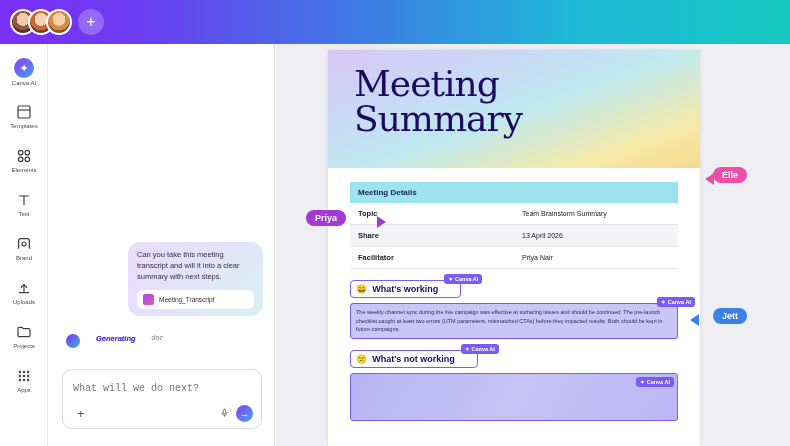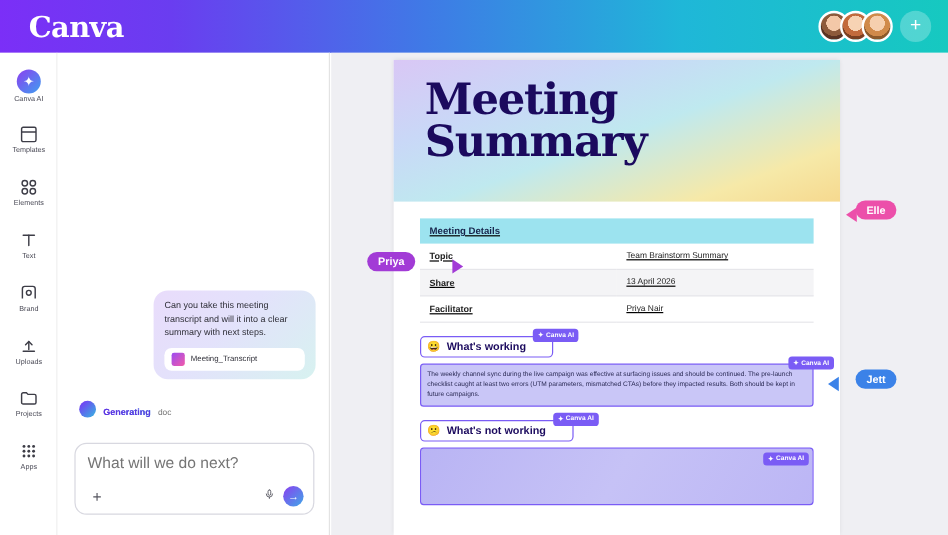--- a/index.html
+++ b/index.html
@@ -78,38 +78,38 @@
   .attach {
     margin-top:7px; background:#fff; border-radius:6px;
     display:flex; align-items:center; gap:5px; padding:4px 6px;
   }
   .attach-ico {
     width:11px; height:11px; border-radius:2px;
     background: linear-gradient(135deg,#9b4df2,#f25aa8);
   }
   .attach-name { font-size:6.5px; color:#2f2f38; }
   .gen-row {
-    position:absolute; left:18px; top:290px; display:flex; align-items:flex-end; gap:6px;
+    position:absolute; left:18px; top:290px; display:flex; align-items:flex-start; gap:16px;font-style:italic;
   }
   .gen-dot {
     width:14px; height:14px; border-radius:50%;
     background: linear-gradient(135deg,#7b2ff7,#35b8e0);
   }
   .gen-text { font-size:7.5px; font-weight:700;
     background: linear-gradient(90deg,#7b2ff7,#2aa7e0); -webkit-background-clip:text;
     background-clip:text; color:#5a3ae0; }
   .gen-suffix { font-size:7px; color:#777; font-weight:400; }
 
   .composer {
     position:absolute; left:14px; top:325px; width:200px; height:60px;
     border:1px solid #d8d8e0; border-radius:10px; background:#fff; padding:7px 8px;
   }
   .composer-input {
-    width:100%; border:0; outline:0; font-size:13px; color:#9a9aa6;
-    font-family:Liberation Sans, sans-serif; background:transparent;
+    width:100%; border:0; outline:0; font-size:10px; color:#9a9aa6;
+    font-family:Liberation Mono, monospace; background:transparent;
   }
   .composer-row {
     position:absolute; left:8px; right:8px; bottom:6px;
     display:flex; align-items:center; justify-content:space-between;
   }
   .c-plus {
     width:15px; height:15px; border-radius:50%; border:0; background:transparent;
     color:#55555f; font-size:13px; line-height:1; cursor:pointer;
   }
   .c-right { display:flex; align-items:center; gap:7px; }
@@ -130,25 +130,25 @@
     position:absolute; left:52px; top:6px; width:372px; height:396px;
     background:#fff; box-shadow:0 0 4px rgba(0,0,0,0.10);
   }
   .hero {
     height:118px; width:100%;
     background: linear-gradient(160deg,#d9c7f5 0%, #c9d8f7 28%, #bfe9ef 52%, #f6e9a8 82%, #f6d98f 100%);
     padding: 16px 26px 0 26px;
   }
   .hero h1 {
     margin:0; font-size:36px; line-height:0.98; color:#1b0a5e;
-    font-family:"DejaVu Serif", serif; font-weight:700; letter-spacing:-1px;
+    font-family:"DejaVu Serif", serif; font-weight:400; letter-spacing:-1px;
   }
   .sec { padding: 14px 22px 0 22px; }
 
-  table.details { width:100%; border-collapse:collapse; table-layout:fixed;text-decoration:underline; }
+  table.details { width:100%; border-collapse:collapse; table-layout:fixed; }
   table.details th {
     background:#9ce3ef; color:#16234a; font-size:8px; text-align:left;
     padding:6px 8px; font-weight:700;
   }
   table.details td {
     font-size:7px; color:#222; padding:6px 8px; border-bottom:1px solid #e6e6ea; vertical-align:middle;
   }
   table.details td.k { font-weight:700; width:34%; font-size:7.5px;margin-top:31px; }
   table.details tr.alt td { background:#f4f4f6; }
 
@@ -211,23 +211,20 @@
     border-right:9px solid #3b82e8; margin-right:-1px; margin-top:8px;
   }
   .flip { order:-1; }
 </style>
 </head>
 <body>
 
 <div id="app">
 
   <div class="topbar">
-    <div class="logo">
-      <span class="logo-text">Canva</span>
-    </div>
     <div class="topright">
       <div class="avatars">
         <div class="avatar av1"></div>
         <div class="avatar av2"></div>
         <div class="avatar av3"></div>
       </div>
       <button class="plus-btn">
         <span>+</span>
       </button>
     </div>

